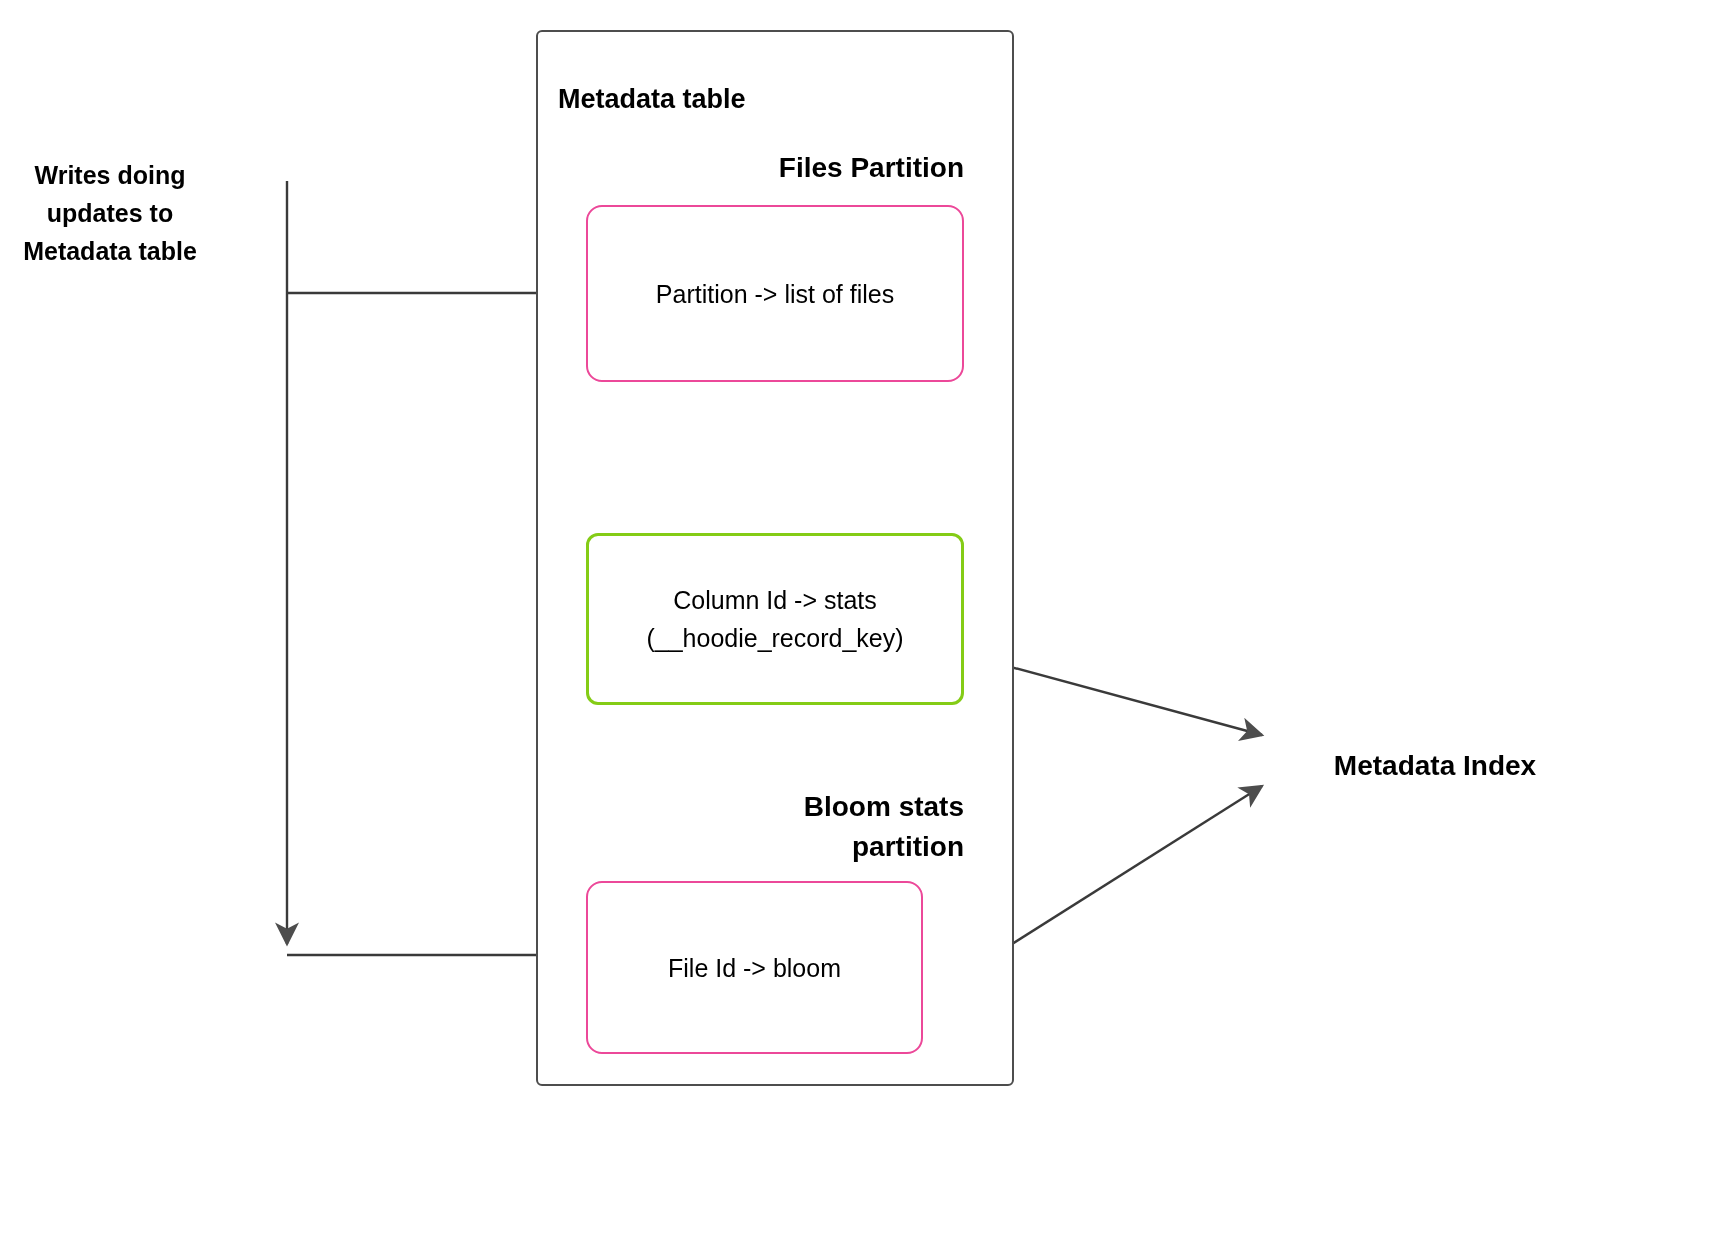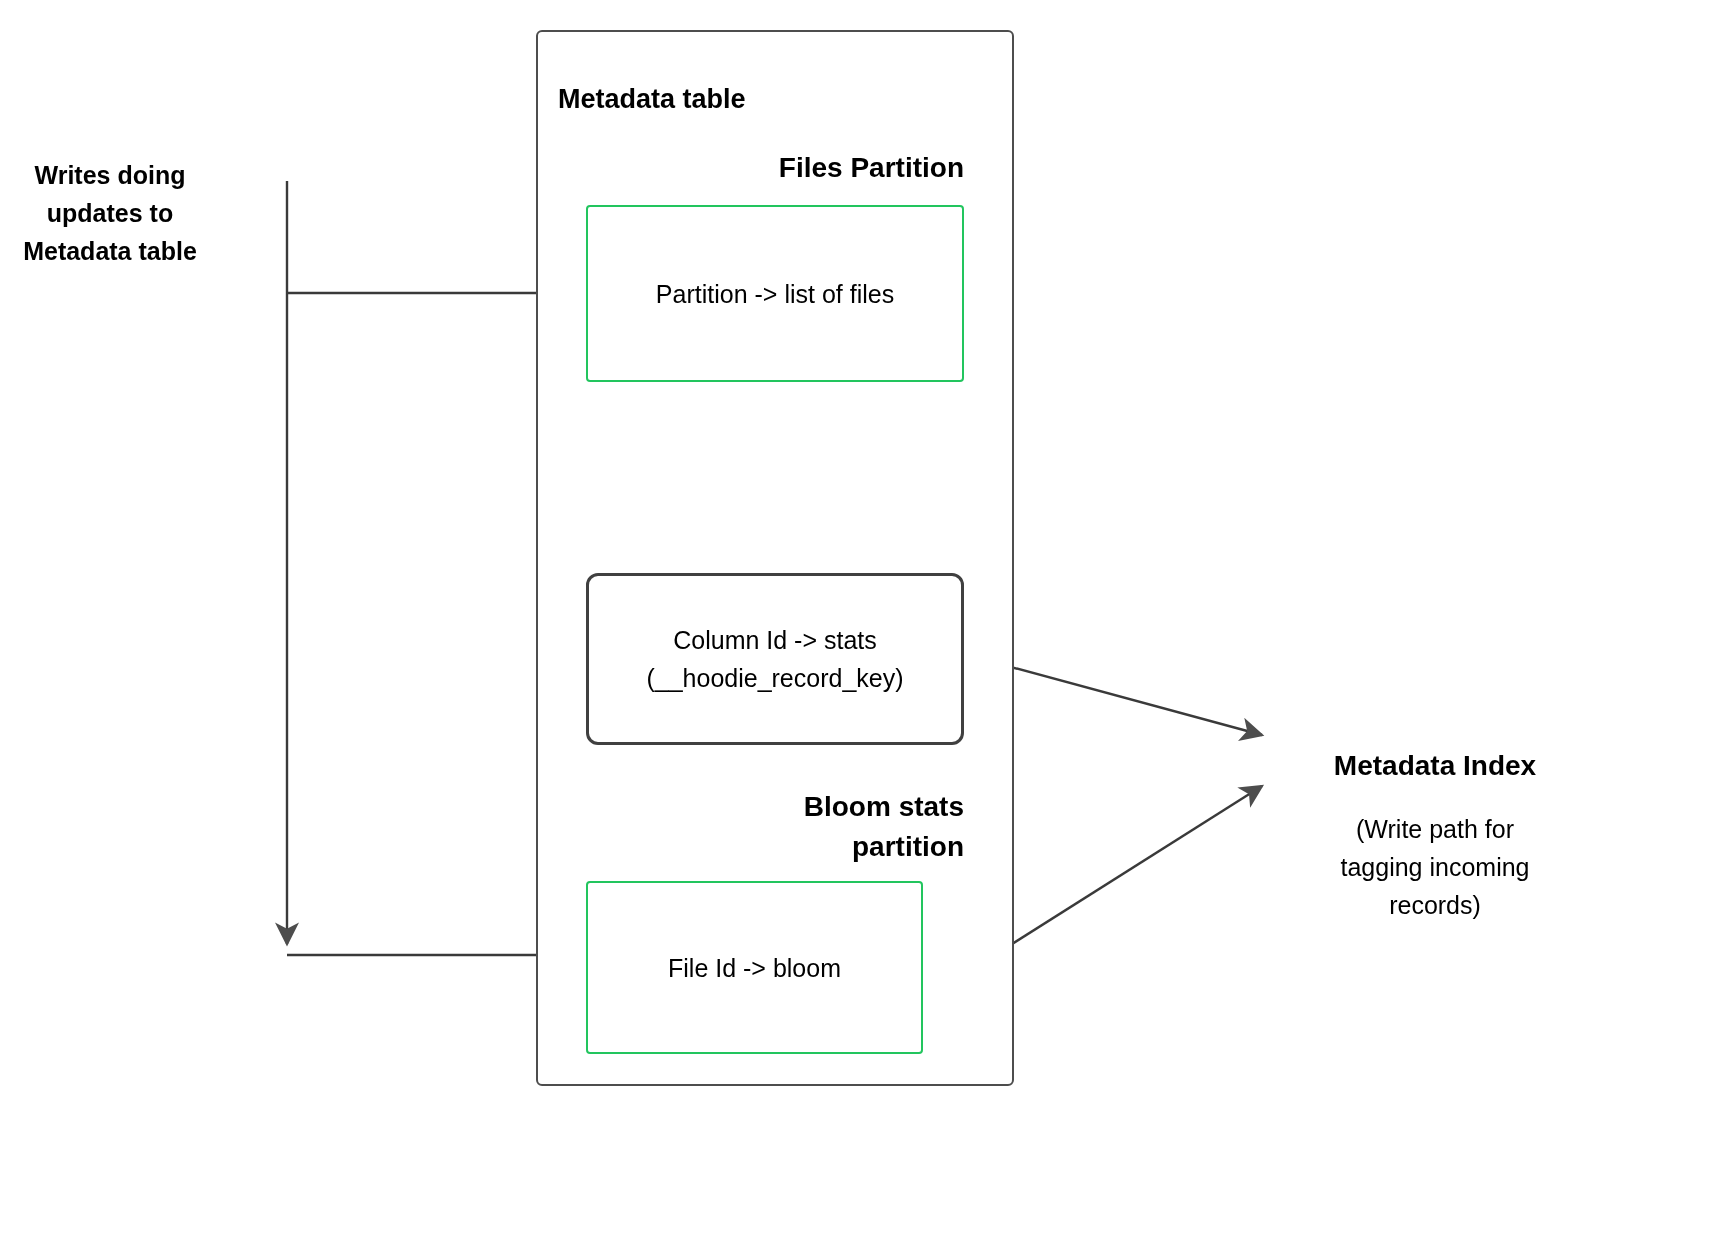--- a/index.html
+++ b/index.html
@@ -24,27 +24,26 @@
     left: 0;
     top: 0;
     width: 1718px;
     height: 1244px;
     pointer-events: none;
   }
   .box {
     position: absolute;
     box-sizing: border-box;
     background: #ffffff;
-    border: 2px solid #22c55e;
-    border-radius: 4px;
+    border: 2px solid #ec4899;
+    border-radius: 16px;
   }
   .box-strong {
-    border: 3px solid #404040;
+    border: 3px solid #84cc16;
     border-radius: 12px;
-    margin-top: 40px;
   }
   .outer-box {
     border: 2px solid #4d4d4d;
     border-radius: 6px;
   }
   .txt {
     position: absolute;
     box-sizing: border-box;
   }
   .center {
@@ -137,17 +136,14 @@
 
   <div class="txt t-head bold center" style="left:586px; top:787px; width:378px; white-space:pre-line;">Bloom stats
 partition</div>
 
   <div class="box" style="left:586px; top:881px; width:337px; height:173px;">
     <div class="boxlabel" style="white-space:pre-line;">File Id -&gt; bloom</div>
   </div>
 
   <div class="txt t-index bold center" style="left:1290px; top:740px; width:290px;margin-top:8px;">Metadata Index</div>
 
-  <div class="txt t-note center" style="left:1300px; top:810px; width:270px; white-space:pre-line;">(Write path for
-tagging incoming
-records)</div>
 
 </div>
 
 </body></html>

